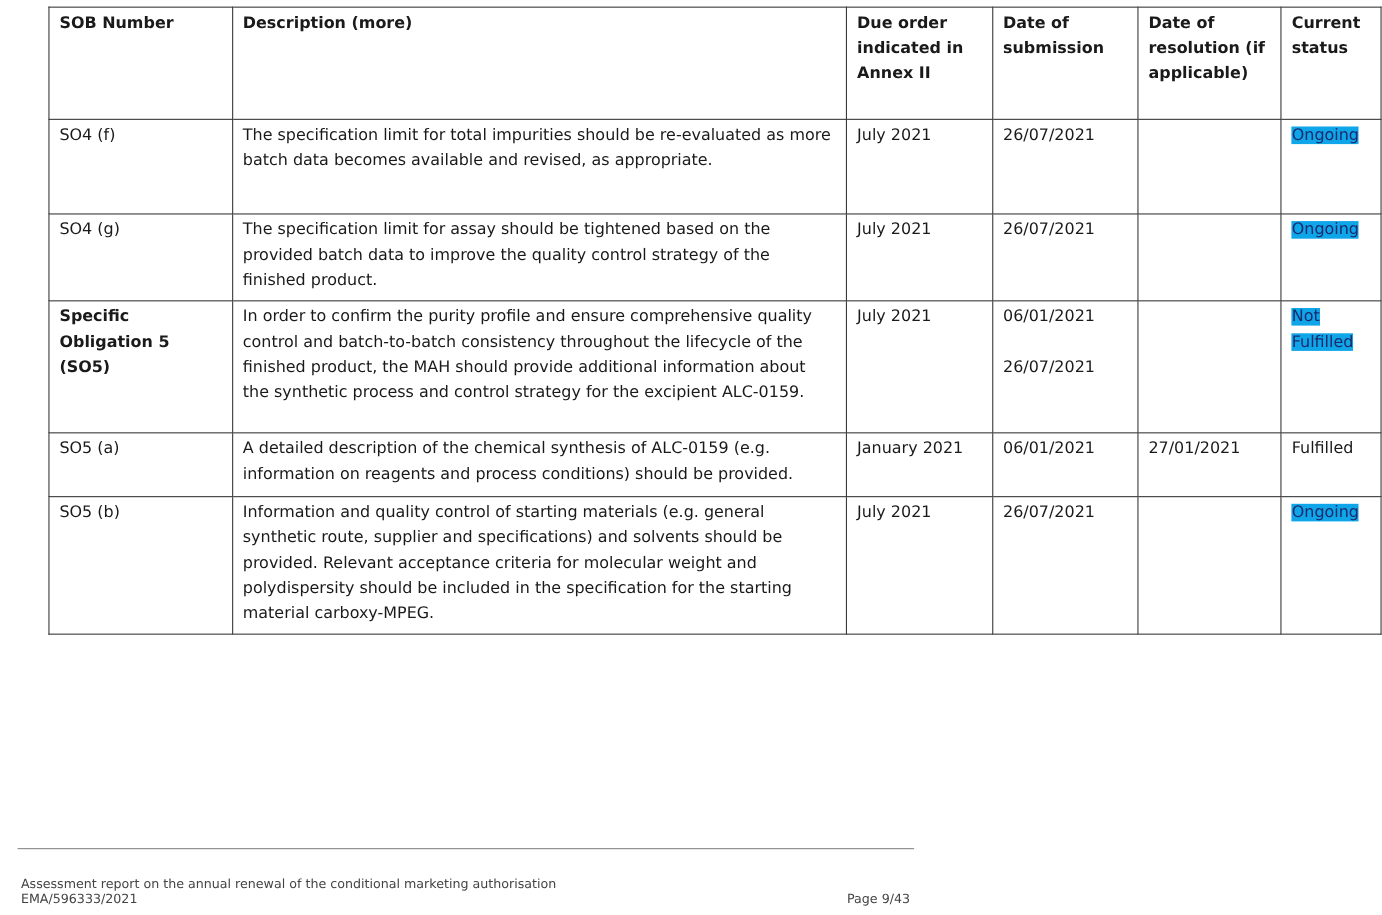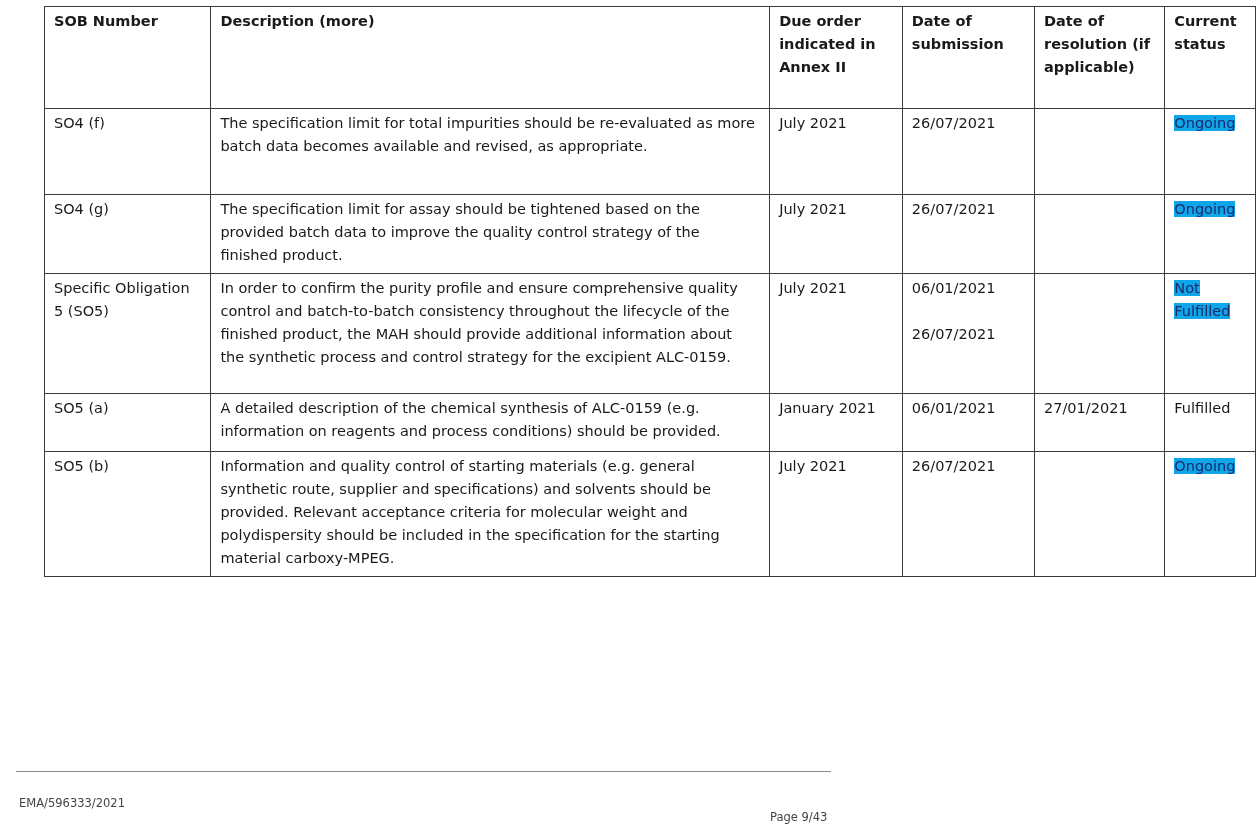--- a/index.html
+++ b/index.html
@@ -5,21 +5,21 @@
   html, body { margin: 0; padding: 0; background: #ffffff; }
   body { width: 1256px; height: 832px; position: relative; overflow: hidden;
          font-family: "DejaVu Sans", sans-serif; color: #1a1a1a; }
   table.sob { position: absolute; left: 8px; top: 6px; border-collapse: collapse;
               font-size: 14.5px; line-height: 23px; margin-left: 36px; }
   table.sob td, table.sob th { border: 1.5px solid #3a3a3a; vertical-align: top;
               padding: 3px 9px 6px 9px; text-align: left; }
   table.sob th { font-weight: bold; }
   .c1 { width: 150px; } .c2 { width: 555px; } .c3 { width: 115px; }
   .c4 { width: 114px; } .c5 { width: 112px; } .c6 { width: 72px; }
-  .bold { font-weight: normal; }
+  .bold { font-weight: bold; }
   .hl { background: #0ea5e9; color: #1b2a6b; }
   .gap { display: block; height: 23px; }
   .footer-rule { position: absolute; left: 16px; top: 771px; width: 815px; height: 0;
                  border-top: 1.5px solid #888; }
   .footer-text { position: absolute; left: 19px; top: 796px; font-size: 11.5px;
                  line-height: 14px; color: #444; font-family: "DejaVu Sans", sans-serif; }
   .footer-page { position: absolute; left: 770px; top: 810px; font-size: 11.5px;
                  line-height: 14px; color: #444; }
 </style>
 </head>
@@ -79,15 +79,16 @@
       <td>July 2021</td>
       <td>26/07/2021</td>
       <td></td>
       <td><span class="hl">Ongoing</span></td>
     </tr>
   </tbody>
 </table>
 
 <div class="footer-rule"></div>
 <div class="footer-text">
+  <div>Assessment report on the annual renewal of the conditional marketing authorisation</div>
   <div>EMA/596333/2021</div>
 </div>
 <div class="footer-page">Page 9/43</div>
 
 </body></html>

